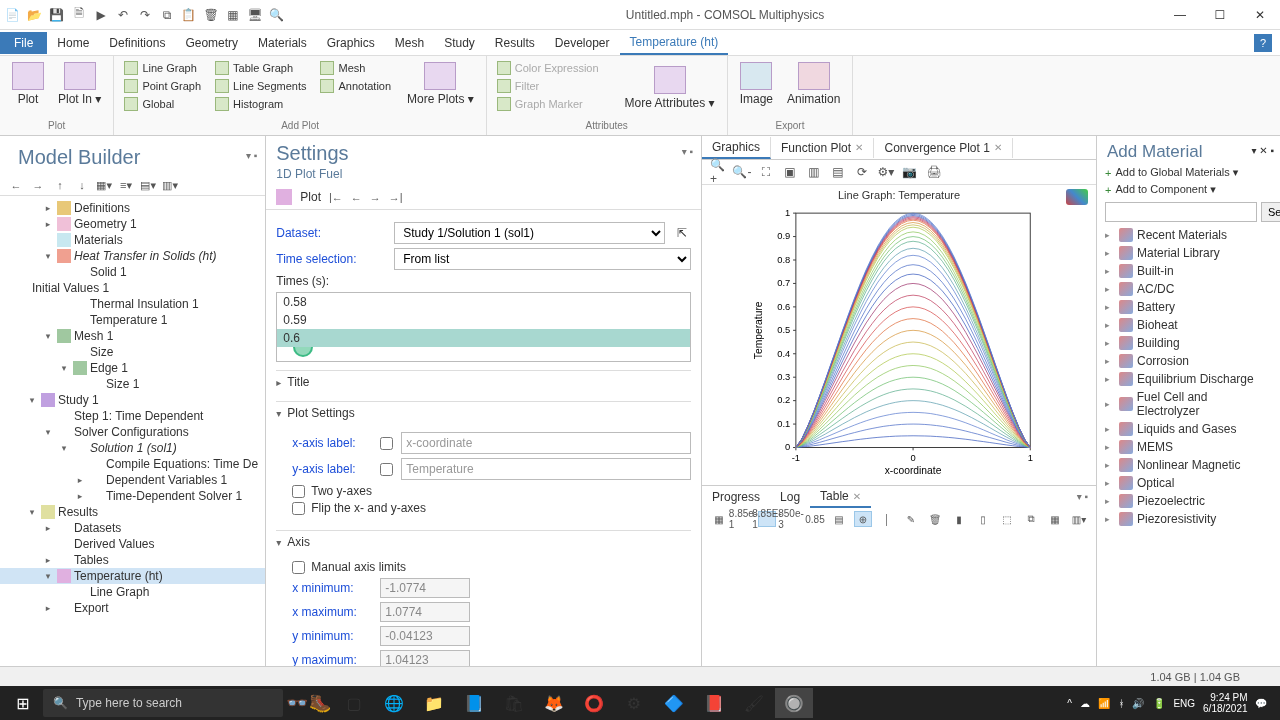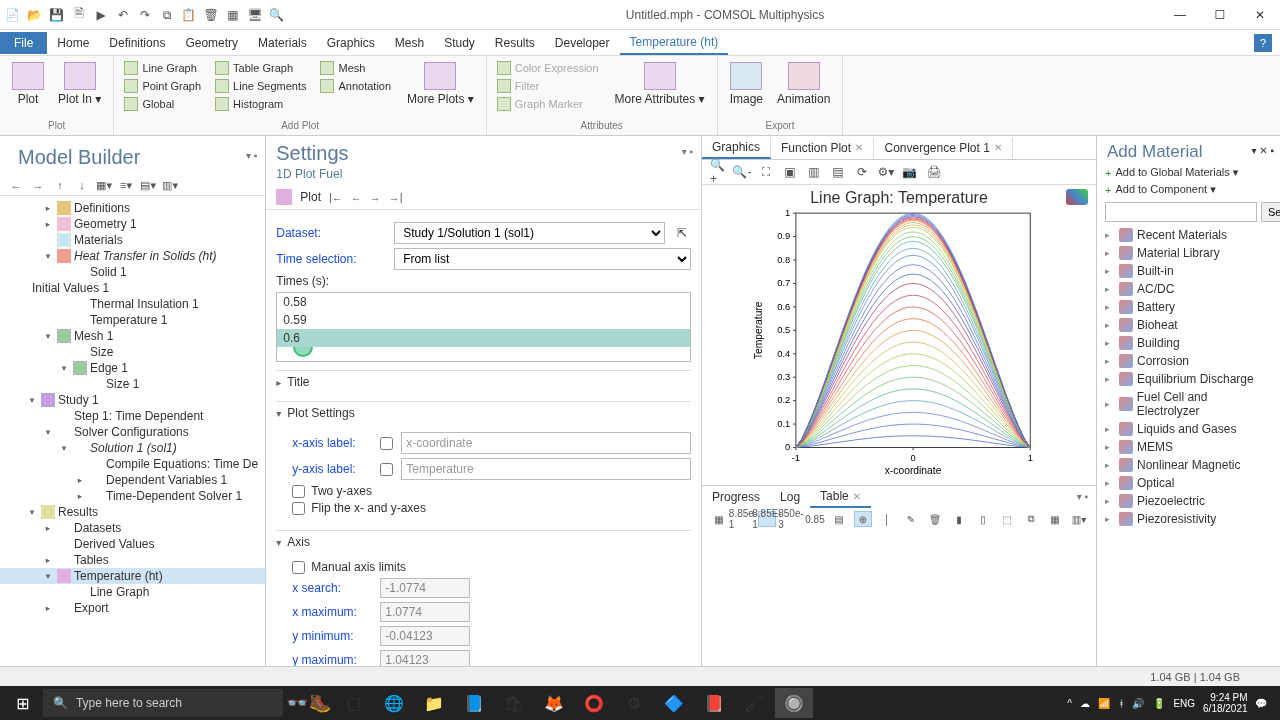--- a/index.html
+++ b/index.html
@@ -73,21 +73,21 @@
 
 
 .graphics-area { flex:1; display:flex; flex-direction:column; }
 .gfx-tabs { display:flex; align-items:center; border-bottom:1px solid #ccc; height:24px; }
 .gfx-tab { padding:3px 10px; font-size:12px; border-right:1px solid #ddd; cursor:pointer; display:flex; align-items:center; gap:4px; }
 .gfx-tab.active { border-bottom:2px solid #3b7ab8; }
 .gfx-tab .close { font-size:10px; color:#999; }
 .gfx-tools { display:flex; gap:8px; padding:4px 8px; border-bottom:1px solid #ddd; }
 .gfx-tool { width:16px; height:16px; font-size:12px; color:#555; cursor:pointer; display:flex; align-items:center; justify-content:center; }
 .plot-canvas { flex:1; display:flex; align-items:center; justify-content:center; position:relative; background:#fff; }
-.plot-title { position:absolute; top:4px; width:100%; text-align:center; font-size:16px; }
+.plot-title { position:absolute; top:4px; width:100%; text-align:center; font-size:11px; }
 .plot-svg { width:300px; height:300px; }
 .logo-badge { position:absolute; top:4px; right:8px; width:22px; height:16px; background:linear-gradient(45deg,#c44,#48c,#4c4); border-radius:3px; }
 
 
 .add-material { width:190px; border-left:1px solid #ccc; overflow:hidden; }
 .am-row { display:flex; align-items:center; gap:4px; padding:2px 8px; font-size:11px; }
 .am-search { display:flex; padding:4px 8px; gap:4px; }
 .am-search input { flex:1; height:20px; border:1px solid #bbb; padding:0 4px; font-size:11px; }
 .am-search button { height:20px; padding:0 6px; font-size:11px; border:1px solid #bbb; background:#f0f0f0; cursor:pointer; }
 .am-list { overflow-y:auto; flex:1; }
@@ -211,21 +211,21 @@
           </div>
         </div>
       <div class="rib-bigbtn">
           <div class="ico"></div>
           <span>More Plots ▾</span>
         </div>
     </div>
     <div class="rib-group-label">Add Plot</div>
   </div>
   <div class="rib-group">
-    <div style="display:flex;gap:10px;">
+    <div style="display:flex;gap:20px;align-items:flex-end;">
       <div class="rib-small-col" id="attr-col">
           <div class="rib-smallbtn disabled">
             <span class="sico"></span>
             <span>Color Expression</span>
           </div>
           <div class="rib-smallbtn disabled">
             <span class="sico"></span>
             <span>Filter</span>
           </div>
           <div class="rib-smallbtn disabled">
@@ -471,21 +471,21 @@
       <div class="section-hdr">
           <span class="chev">▾</span>
           <span>Axis</span>
         </div>
       <div class="section-body">
         <div class="checkbox-row">
             <input type="checkbox" style="">
             <span>Manual axis limits</span>
           </div>
         <div class="form-row">
-            <span class="form-label" style="width:80px;">x search:</span>
+            <span class="form-label" style="width:80px;">x minimum:</span>
             <input class="axis-input" value="-1.0774" style="">
           </div>
         <div class="form-row">
             <span class="form-label" style="width:80px;">x maximum:</span>
             <input class="axis-input" value="1.0774" style="">
           </div>
         <div class="form-row">
             <span class="form-label" style="width:80px;">y minimum:</span>
             <input class="axis-input" value="-0.04123" style="">
           </div>

